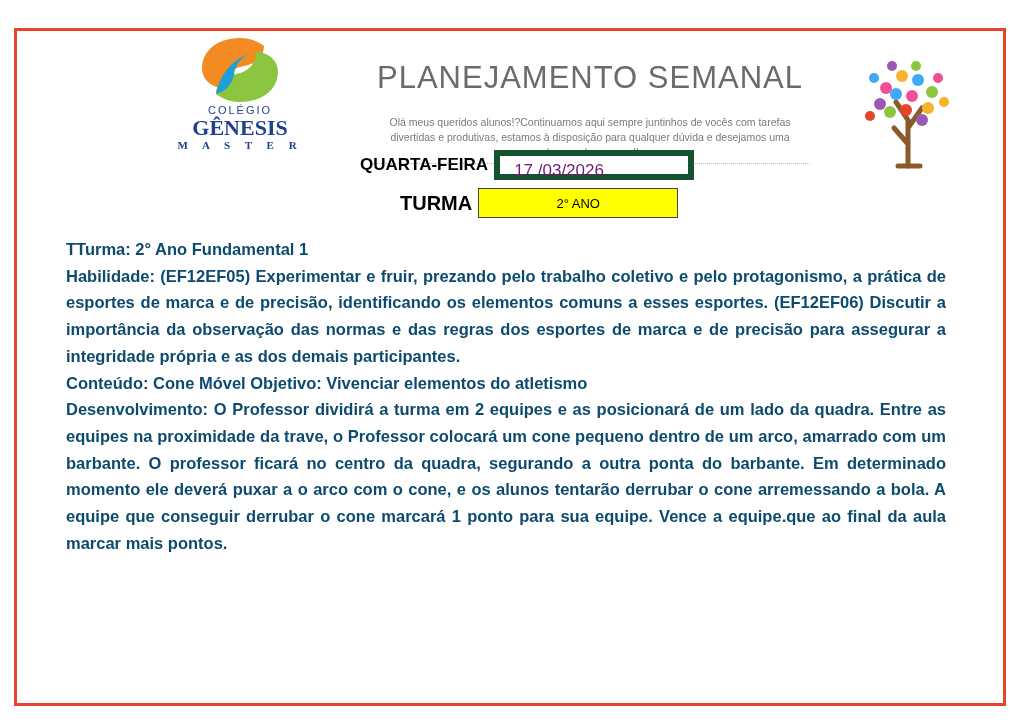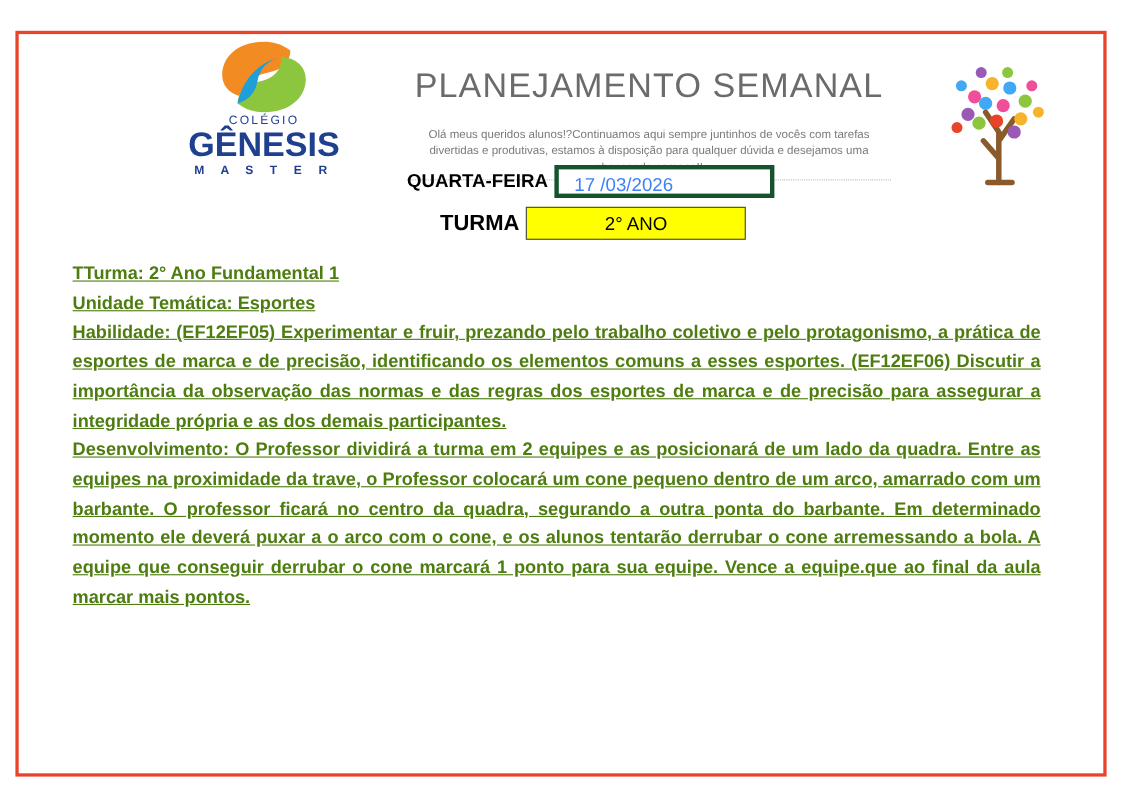--- a/index.html
+++ b/index.html
@@ -53,31 +53,33 @@
   }
   .logo-mark svg { display: block; }
   .logo-colegio {
     font-size: 11px;
     letter-spacing: 2px;
     color: #1f3f8f;
     font-weight: normal;
     margin-top: -4px;
   }
   .logo-genesis {
-    font-size: 31px;
+    font-size: 22px;
     font-weight: bold;
     color: #1f3f8f;
     letter-spacing: 0px;
     line-height: 1.05;
+    font-family: Liberation Serif, serif;
   }
   .logo-master {
     font-size: 11px;
     letter-spacing: 6px;
     color: #1f3f8f;
     font-weight: bold;
+    font-family: Liberation Serif, serif;
   }
   
   .title-block {
     position: absolute;
     left: 350px;
     top: 28px;
     width: 440px;
     text-align: center;
   }
   .doc-title {
@@ -111,57 +113,56 @@
     top: 150px;
     width: 980px;
     height: 80px;
   }
   .row-date {
     position: absolute;
     left: 340px;
     top: 0px;
     display: flex;
     align-items: center;
-    margin-left: 10px;
   }
   .row-turma {
     position: absolute;
     left: 380px;
     top: 38px;
     display: flex;
     align-items: center;
   }
   .meta-label {
     font-size: 17px;
     font-weight: bold;
     color: #000;
     margin-right: 6px;
     white-space: nowrap;
   }
   .meta-label.big {
     font-size: 20px;
   }
   .date-box {
-    border: 4px solid #14532d;
+    border: 6px solid #14532d;
     width: 200px;
     height: 30px;
     line-height: 30px;
     padding-left: 14px;
     font-size: 17px;
     box-sizing: border-box;
     background: #fff;
-    color: #3b82f6;
+    color: #701a75;
   }
   .turma-box {
     border: 1px solid #444;
     width: 200px;
     height: 30px;
     line-height: 30px;
     text-align: center;
-    font-size: 17px;
+    font-size: 13px;
     box-sizing: border-box;
     background: #ffff00;
     color: #000;
   }
   
   .subject {
     position: absolute;
     left: 74px;
     top: 192px;
     font-size: 26px;
@@ -170,23 +171,22 @@
     letter-spacing: 0.3px;
   }
   
   .body-text {
     position: absolute;
     left: 66px;
     top: 236px;
     width: 880px;
     font-size: 16.5px;
     font-weight: bold;
-    color: #4d7c0f;
+    color: #0c4a6e;
     line-height: 1.62;
-    text-decoration: underline;
   }
   .body-text p {
     margin: 0 0 0 0;
   }
   .body-text p.just {
     text-align: justify;
   }
 </style>
 </head>
 <body>
@@ -249,18 +249,18 @@
     </div>
     <div class="row-turma">
       <span class="meta-label big">TURMA</span>
       <span class="turma-box">2° ANO</span>
     </div>
   </div>
 
 
   <div class="body-text">
     <p>TTurma: 2° Ano Fundamental 1</p>
-    <p>Unidade Temática: Esportes</p>
     <p class="just">Habilidade: (EF12EF05) Experimentar e fruir, prezando pelo trabalho coletivo e pelo protagonismo, a prática de esportes de marca e de precisão, identificando os elementos comuns a esses esportes. (EF12EF06) Discutir a importância da observação das normas e das regras dos esportes de marca e de precisão para assegurar a integridade própria e as dos demais participantes.</p>
+    <p>Conteúdo: Cone Móvel  Objetivo: Vivenciar elementos do atletismo</p>
     <p class="just">Desenvolvimento: O Professor dividirá a turma em 2 equipes e as posicionará de um lado da quadra. Entre as equipes na proximidade da trave, o Professor colocará um cone pequeno dentro de um arco, amarrado com um barbante. O professor ficará no centro da quadra, segurando a outra ponta do barbante. Em determinado momento ele deverá puxar a o arco com o cone, e os alunos tentarão derrubar o cone arremessando a bola. A equipe que conseguir derrubar o cone marcará 1 ponto para sua equipe. Vence a equipe.que ao final da aula marcar mais pontos.</p>
   </div>
 
 </div>
 
 </body></html>

